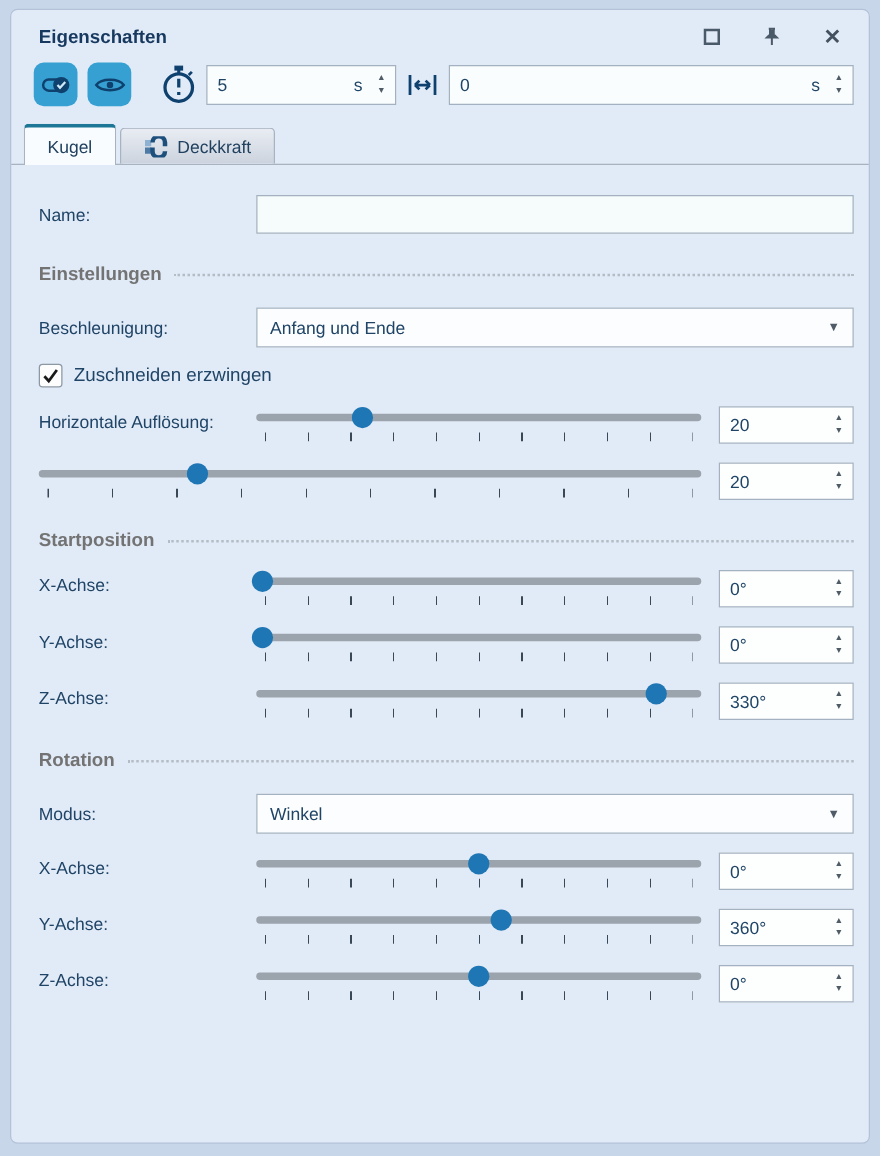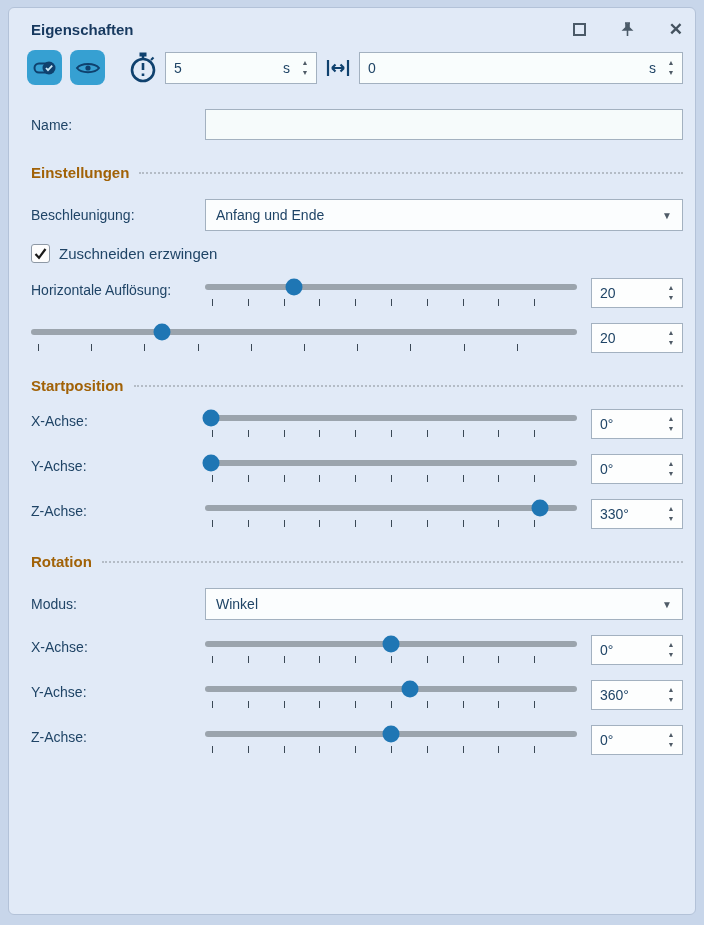--- a/index.html
+++ b/index.html
@@ -16,21 +16,21 @@
   .panel {
     width:100%; height:100%;
     background:#e1eaf7;
     border:1px solid #b3c2d8;
     border-radius:6px;
     display:flex; flex-direction:column;
   }
   
   .titlebar {
     display:flex; align-items:center;
-    padding:13px 12px 0 22px;
+    padding:13px 22px 0 22px;
   }
   .titlebar .title {
     flex:1;
     font-size:15px; font-weight:bold; color:#17395f;
   }
   .tb-icons { display:flex; align-items:center; gap:33px; }
   .icon-float {
     width:13px; height:13px;
     border:2px solid #4b5a68;
     display:inline-block;
@@ -121,21 +121,21 @@
     font-size:14px; color:#1f4466;
     padding:0 8px;
     font-family:"Liberation Sans", sans-serif;
     outline:none;
   }
   .section {
     display:flex; align-items:center;
     margin-top:24px;
   }
   .section-title {
-    font-size:15px; font-weight:bold; color:#a16207;
+    font-size:15px; font-weight:bold; color:#737373;
   }
   .section-rule {
     flex:1; margin-left:10px;
     border-top:2px dotted #b4bcc6;
   }
   .dropdown-row { margin-top:18px; }
   .dropdown {
     flex:1; height:32px;
     background:#fbfdfe;
     border:1px solid #a3b1c0;
@@ -178,21 +178,21 @@
     cursor:pointer;
   }
   .ticks {
     height:8px; margin-top:3px;
     background-image:repeating-linear-gradient(90deg,#3a4856 0 1px,transparent 1px 10%);
     background-size:calc(100% - 14px) 7px;
     background-position:7px 0;
     background-repeat:no-repeat;
   }
   .val-spin {
-    width:92px; height:30px;
+    width:108px; height:30px;
     background:#fdfefe;
     border:1px solid #a3b1c0;
     display:flex; align-items:center;
   }
   .bottom-pad { height:18px; }
   svg { display:block; }
 </style>
 </head>
 <body>
 
@@ -265,20 +265,35 @@
     <div class="spinbox spin-off">
       <span class="spin-val">0</span>
       <span class="spin-suffix">s</span>
       <span class="spin-arrows">
         <span>▲</span>
         <span>▼</span>
       </span>
     </div>
   </div>
 
+  <div class="tabbar">
+    <div class="tab active">
+      <span>Kugel</span>
+    </div>
+    <div class="tab">
+      <span class="tab-ico">
+        <svg width="20" height="17" viewBox="0 0 20 17">
+          <rect x="1" y="3" width="5" height="5" fill="#8fb2d2"></rect>
+          <rect x="1" y="9" width="5" height="5" fill="#4e7ba5"></rect>
+          <path d="M7 5 a5 5 0 0 1 10 0 v3 M17 12 a5 5 0 0 1 -10 0 v-3" fill="none" stroke="#1d4f7d" stroke-width="3.6"></path>
+        </svg>
+      </span>
+      <span>Deckkraft</span>
+    </div>
+  </div>
 
   <div class="content">
 
     <div class="row name-row">
       <span class="row-label">Name:</span>
       <input class="text-input" type="text" value="" style="">
     </div>
 
     <div class="section">
       <span class="section-title">Einstellungen</span>

